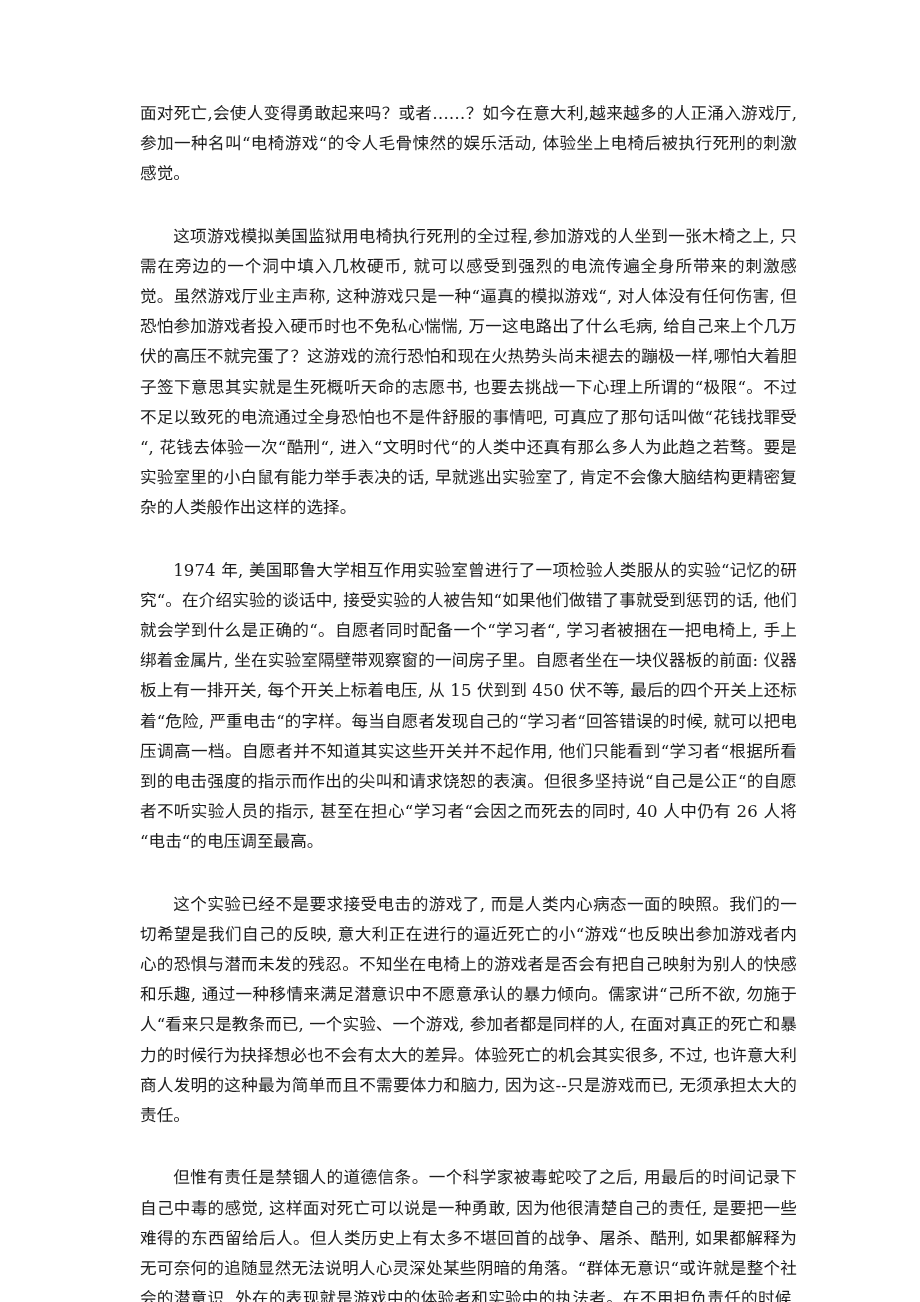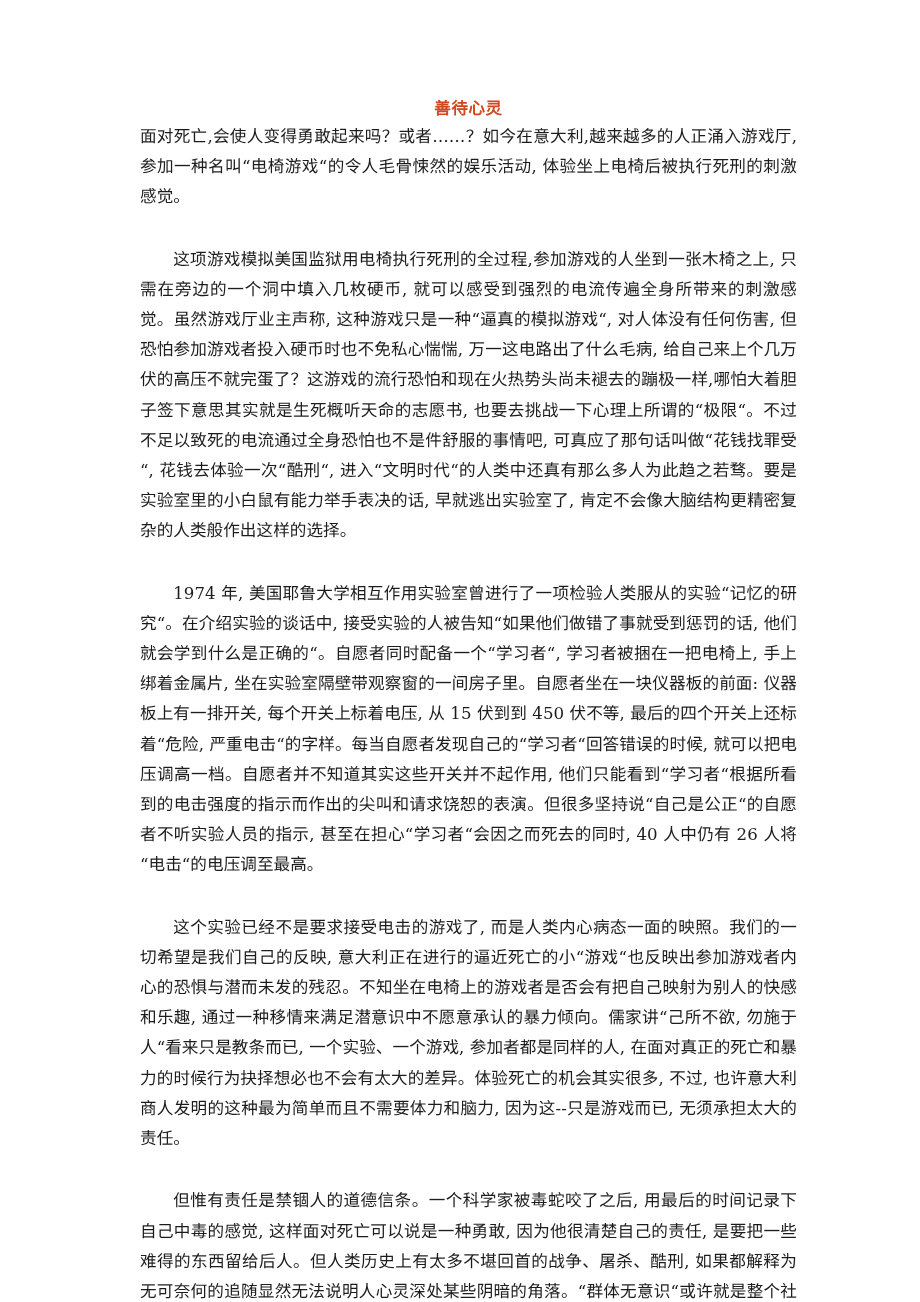--- a/index.html
+++ b/index.html
@@ -59,21 +59,20 @@
   .para.first {
     margin-top: 1px;
   }
 </style>
 </head>
 <body>
 
 <div class="page">
   <div class="content">
 
-    <h1 class="doc-title">善待心灵</h1>
 
     <p class="para first">面对死亡,会使人变得勇敢起来吗？或者……？如今在意大利,越来越多的人正涌入游戏厅,参加一种名叫“电椅游戏“的令人毛骨悚然的娱乐活动, 体验坐上电椅后被执行死刑的刺激感觉。</p>
 
     <p class="para indent spaced">这项游戏模拟美国监狱用电椅执行死刑的全过程,参加游戏的人坐到一张木椅之上, 只需在旁边的一个洞中填入几枚硬币, 就可以感受到强烈的电流传遍全身所带来的刺激感觉。虽然游戏厅业主声称, 这种游戏只是一种“逼真的模拟游戏“, 对人体没有任何伤害, 但恐怕参加游戏者投入硬币时也不免私心惴惴, 万一这电路出了什么毛病, 给自己来上个几万伏的高压不就完蛋了？这游戏的流行恐怕和现在火热势头尚未褪去的蹦极一样,哪怕大着胆子签下意思其实就是生死概听天命的志愿书, 也要去挑战一下心理上所谓的“极限“。不过不足以致死的电流通过全身恐怕也不是件舒服的事情吧, 可真应了那句话叫做“花钱找罪受“, 花钱去体验一次“酷刑“, 进入“文明时代“的人类中还真有那么多人为此趋之若骛。要是实验室里的小白鼠有能力举手表决的话, 早就逃出实验室了, 肯定不会像大脑结构更精密复杂的人类般作出这样的选择。</p>
 
     <p class="para indent spaced">1974 年, 美国耶鲁大学相互作用实验室曾进行了一项检验人类服从的实验“记忆的研究“。在介绍实验的谈话中, 接受实验的人被告知“如果他们做错了事就受到惩罚的话, 他们就会学到什么是正确的“。自愿者同时配备一个“学习者“, 学习者被捆在一把电椅上, 手上绑着金属片, 坐在实验室隔壁带观察窗的一间房子里。自愿者坐在一块仪器板的前面: 仪器板上有一排开关, 每个开关上标着电压, 从 15 伏到到 450 伏不等, 最后的四个开关上还标着“危险, 严重电击“的字样。每当自愿者发现自己的“学习者“回答错误的时候, 就可以把电压调高一档。自愿者并不知道其实这些开关并不起作用, 他们只能看到“学习者“根据所看到的电击强度的指示而作出的尖叫和请求饶恕的表演。但很多坚持说“自己是公正“的自愿者不听实验人员的指示, 甚至在担心“学习者“会因之而死去的同时, 40 人中仍有 26 人将“电击“的电压调至最高。</p>
 
     <p class="para indent spaced">这个实验已经不是要求接受电击的游戏了, 而是人类内心病态一面的映照。我们的一切希望是我们自己的反映, 意大利正在进行的逼近死亡的小“游戏“也反映出参加游戏者内心的恐惧与潜而未发的残忍。不知坐在电椅上的游戏者是否会有把自己映射为别人的快感和乐趣, 通过一种移情来满足潜意识中不愿意承认的暴力倾向。儒家讲“己所不欲, 勿施于人“看来只是教条而已, 一个实验、一个游戏, 参加者都是同样的人, 在面对真正的死亡和暴力的时候行为抉择想必也不会有太大的差异。体验死亡的机会其实很多, 不过, 也许意大利商人发明的这种最为简单而且不需要体力和脑力, 因为这--只是游戏而已, 无须承担太大的责任。</p>
 
     <p class="para indent spaced">但惟有责任是禁锢人的道德信条。一个科学家被毒蛇咬了之后, 用最后的时间记录下自己中毒的感觉, 这样面对死亡可以说是一种勇敢, 因为他很清楚自己的责任, 是要把一些难得的东西留给后人。但人类历史上有太多不堪回首的战争、屠杀、酷刑, 如果都解释为无可奈何的追随显然无法说明人心灵深处某些阴暗的角落。“群体无意识“或许就是整个社会的潜意识, 外在的表现就是游戏中的体验者和实验中的执法者。在不用担负责任的时候, 对自己和他人都有潜在的暴力倾向。</p>

